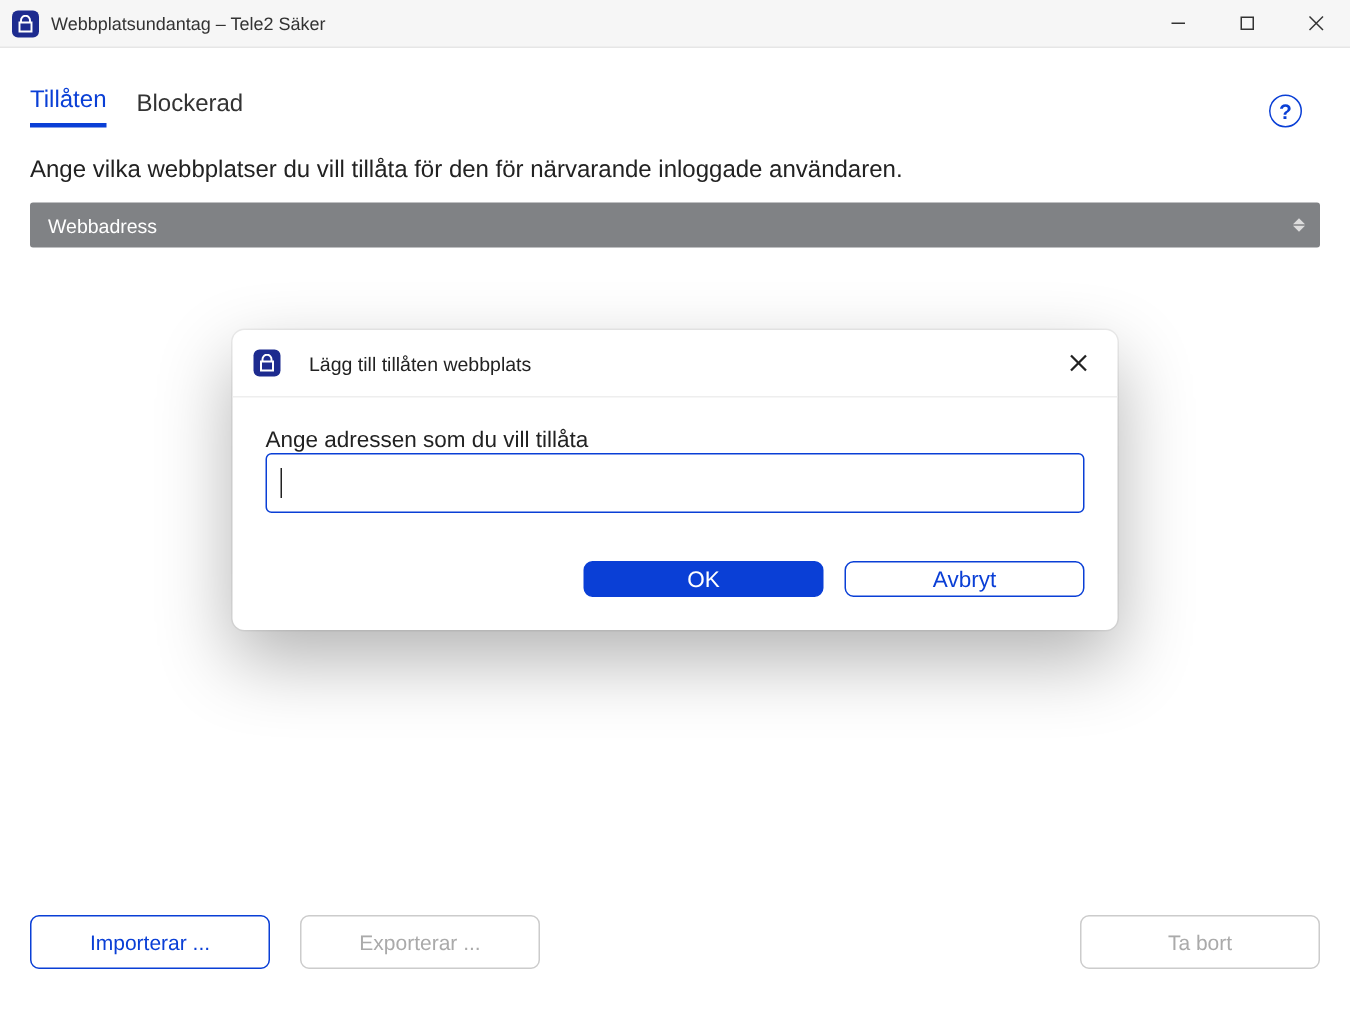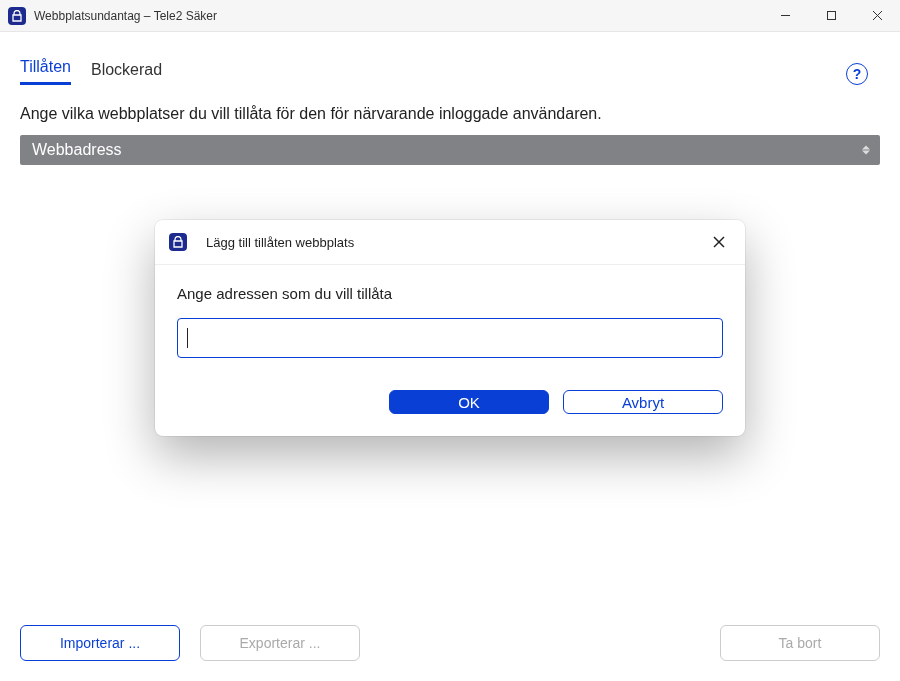--- a/index.html
+++ b/index.html
@@ -59,37 +59,37 @@
   }
 
   
   .col-header {
     margin: 0 20px;
     background: #808285;
     color: #fff;
     height: 30px;
     display:flex; align-items:center;
     padding: 0 12px;
-    font-size: 16px;
+    font-size: 13px;
     border-radius: 2px;
     position: relative;
   }
   .col-header .sort {
     position:absolute; right:10px; top:50%; transform:translateY(-50%);
     display:flex; flex-direction:column; gap:1px;
   }
   .col-header .sort span {
     width:0;height:0;border-left:4px solid transparent;border-right:4px solid transparent;
   }
   .col-header .sort .up { border-bottom:4px solid #ddd; }
   .col-header .sort .down { border-top:4px solid #ddd; }
 
   
   .bottom-bar {
-    position:absolute; left:0; right:0; bottom:20px;
+    position:absolute; left:0; right:0; bottom:35px;
     display:flex; align-items:center;
     padding: 0 20px;
     gap: 20px;
     justify-content: flex-end;
   }
   .btn {
     height: 36px;
     min-width: 160px;
     border-radius: 6px;
     font-size: 14px;
@@ -117,21 +117,21 @@
     border-bottom:1px solid #eee;
     gap:11px;
   }
   .modal-header .app-icon { width:18px; height:18px; background:#1d2b8f; border-radius:4px; display:flex; align-items:center; justify-content:center; margin-right:8px;}
   .modal-header .app-icon svg { width:10px; height:12px; }
   .modal-header .m-title { font-size:13px; color:#222; }
   .modal-close { margin-left:auto; width:24px; height:24px; display:flex;align-items:center;justify-content:center; }
   .modal-close svg { width:14px;height:14px; stroke:#222; stroke-width:1.5; }
 
   .modal-body { padding: 20px 22px 10px 22px; }
-  .modal-body .prompt { font-size:15px; color:#222; margin-bottom:16px; }
+  .modal-body .prompt { font-size:15px; color:#222; }
   .modal-input {
     width:100%; height:40px;
     border:1.5px solid #0a3fd6; border-radius:4px;
     padding: 0 10px;
     font-size:14px;
     outline:none;
   }
   .modal-actions {
     display:flex; justify-content:flex-end; gap:14px;
     padding: 22px;

